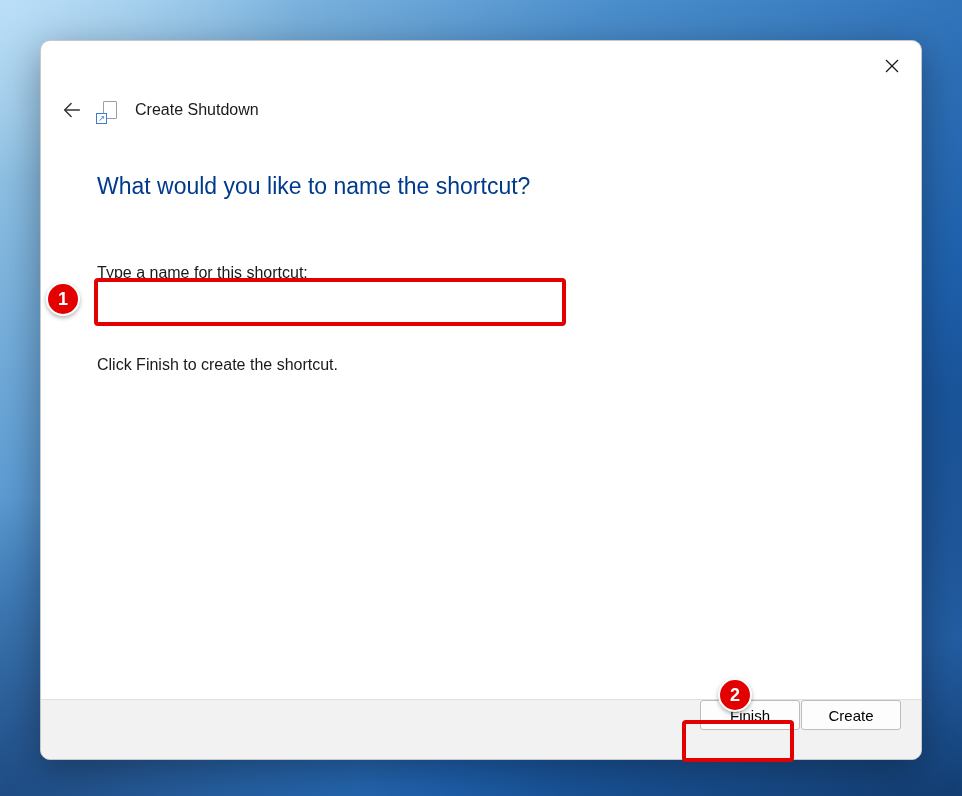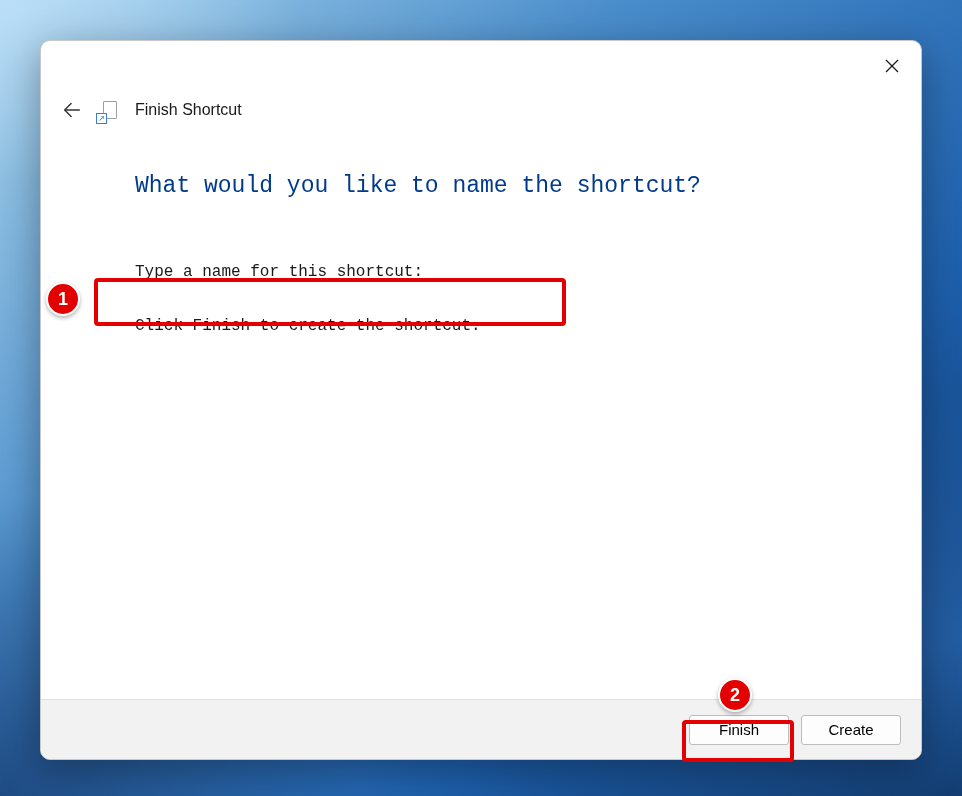--- a/index.html
+++ b/index.html
@@ -96,22 +96,21 @@
       color: #3a7bd5;
       font-size: 8px;
       line-height: 1;
     }
     .wizard-title {
       font-size: 16px;
       color: #1a1a1a;
     }
     .content {
       flex: 1;
-      padding: 46px 60px 0 94px;
-      font-family: Liberation Mono, monospace;
+      padding: 46px 60px 0 56px;
     }
     .heading {
       font-size: 23px;
       color: #003a8c;
       font-weight: 400;
       margin-bottom: 64px;
     }
     .field-label {
       font-size: 16px;
       color: #1a1a1a;
@@ -124,30 +123,29 @@
       border: 1px solid #888;
       font-size: 16px;
       padding: 4px 8px;
       font-family: inherit;
       outline: none;
       background: #fff;
     }
     .help-text {
       font-size: 16px;
       color: #1a1a1a;
-      margin-top: 36px;
+      margin-top: 74px;
     }
     .button-bar {
       height: 60px;
       background: #f2f2f2;
       border-top: 1px solid #e1e1e1;
       display: flex;
       justify-content: flex-end;
-      align-items: center;
-      gap: 12px;
+      gap: 1px;
       padding: 0 20px;
     }
     .btn {
       min-width: 100px;
       height: 30px;
       background: #fdfdfd;
       border: 1px solid #bdbdbd;
       border-radius: 3px;
       font-size: 15px;
       font-family: inherit;
@@ -212,21 +210,21 @@
     <div class="back-icon">
       <svg viewBox="0 0 24 24" width="22" height="22" stroke="#333" stroke-width="1.6" fill="none" stroke-linecap="round" stroke-linejoin="round">
         <line x1="20" y1="12" x2="5" y2="12"></line>
         <polyline points="11,5 4,12 11,19"></polyline>
       </svg>
     </div>
     <div class="shortcut-icon">
       <div class="page"></div>
       <div class="arrow">↗</div>
     </div>
-    <div class="wizard-title">Finish Shortcut</div>
+    <div class="wizard-title">Create Shutdown</div>
   </div>
 
   <div class="content">
     <h1 class="heading">What would you like to name the shortcut?</h1>
     <div class="field-label">Type a name for this shortcut:</div>
     <div class="help-text">Click Finish to create the shortcut.</div>
   </div>
 
   <div class="button-bar">
     <button class="btn">Finish</button>

